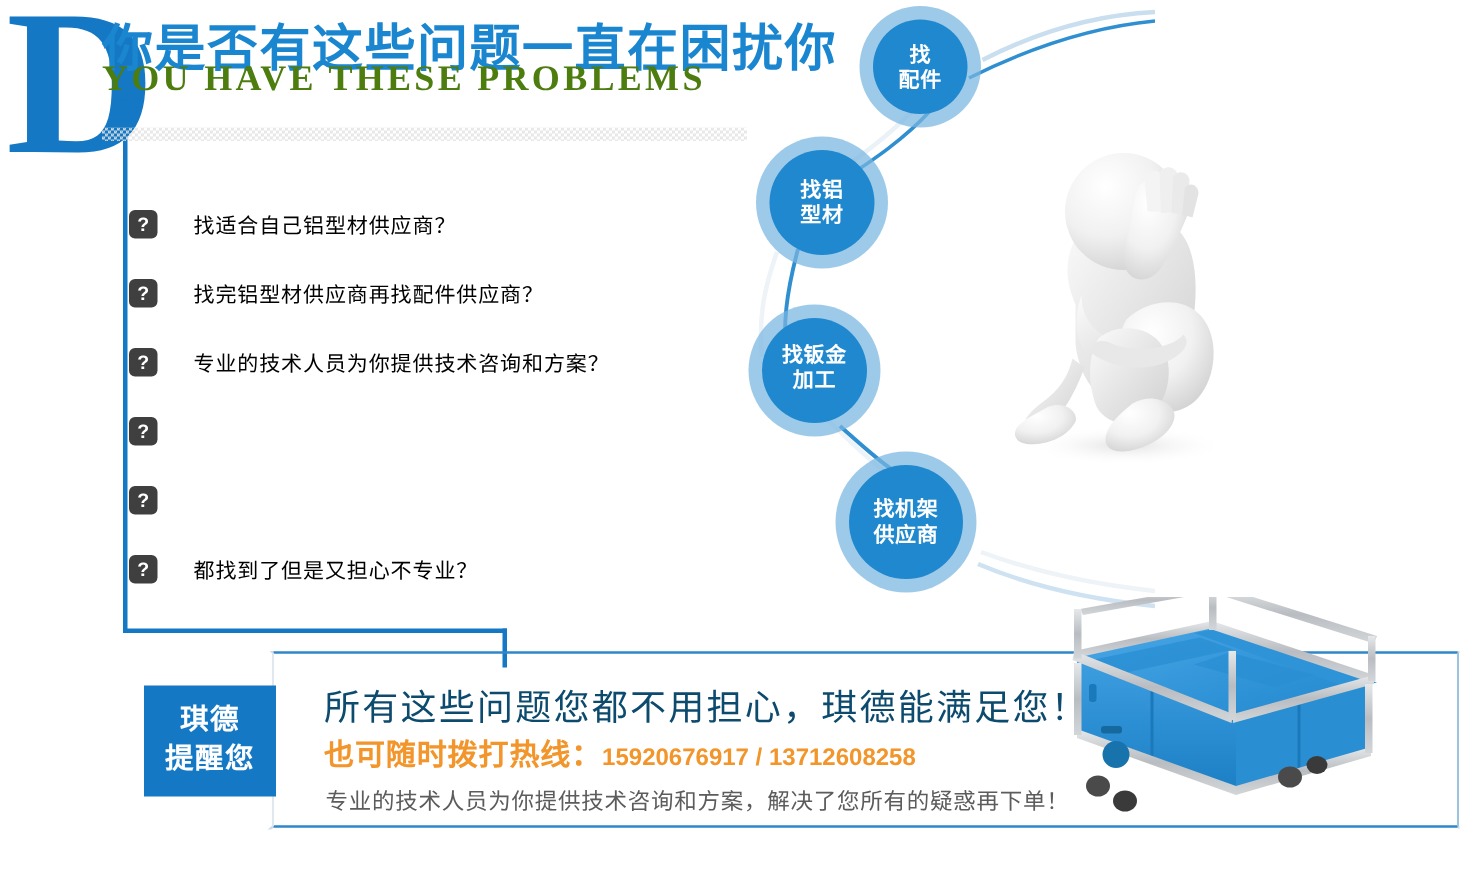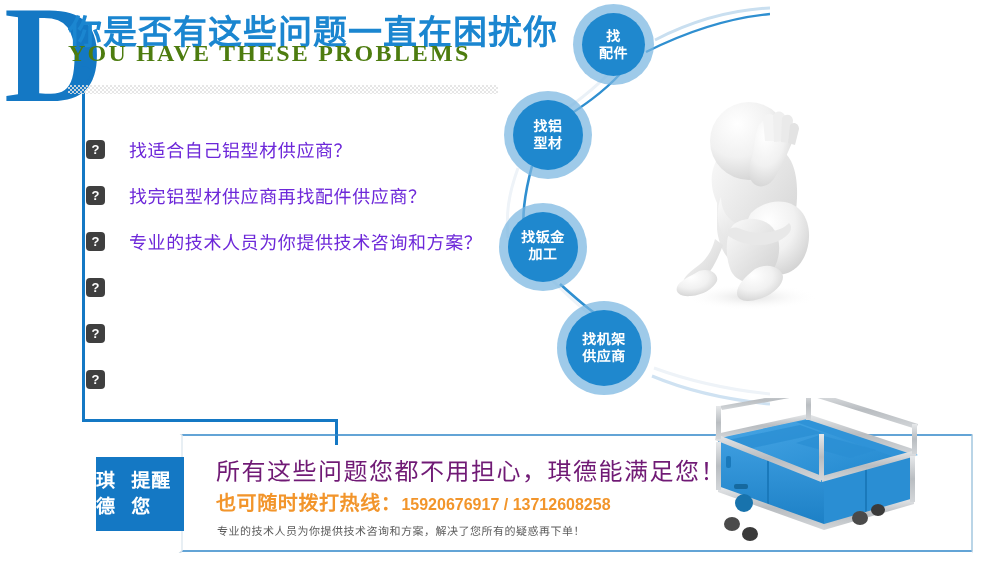--- a/index.html
+++ b/index.html
@@ -131,22 +131,22 @@
     color: #ffffff;
     font-size: 13px;
     font-weight: 700;
     display: flex;
     align-items: center;
     justify-content: center;
     flex: 0 0 auto;
   }
   .qtext {
     margin-left: 24px;
-    font-size: 18px;
-    color: #6d28d9;
+    font-size: 14px;
+    color: #000000;
     letter-spacing: .6px;
     white-space: nowrap;
   }
 
   
   .flow-svg {
     position: absolute;
     left: 440px;
     top: 0;
     width: 330px;
@@ -198,35 +198,35 @@
   }
   .banner-logo {
     position: absolute;
     left: 18px;
     top: 23px;
     width: 88px;
     height: 74px;
     background: #1478c4;
     color: #ffffff;
     display: flex;
-    flex-direction: row;
+    flex-direction: column;
     align-items: center;
     justify-content: center;
     font-size: 19px;
     font-weight: 700;
     line-height: 1.35;
     letter-spacing: 1px;
   }
   .banner-line1 {
     position: absolute;
     left: 138px;
     top: 18px;
     font-size: 24px;
     font-weight: 400;
-    color: #701a75;
+    color: #0c4a6e;
     letter-spacing: 1.5px;
     white-space: nowrap;
   }
   .banner-line2 {
     position: absolute;
     left: 138px;
     top: 53px;
     font-size: 20px;
     font-weight: 700;
     color: #f2952b;
@@ -235,21 +235,21 @@
   }
   .banner-line2 .phone {
     font-size: 16px;
     font-weight: 700;
     letter-spacing: 0;
   }
   .banner-line3 {
     position: absolute;
     left: 139px;
     top: 88px;
-    font-size: 11px;
+    font-size: 15px;
     color: #5c5c5c;
     letter-spacing: .5px;
     white-space: nowrap;
   }
   .product-wrap {
     position: absolute;
     left: 622px;
     top: -36px;
     width: 262px;
     height: 150px;
@@ -284,20 +284,21 @@
       <span class="qtext">专业的技术人员为你提供技术咨询和方案？</span>
     </div>
     <div class="qrow">
       <span class="qmark">?</span>
     </div>
     <div class="qrow">
       <span class="qmark">?</span>
     </div>
     <div class="qrow">
       <span class="qmark">?</span>
+      <span class="qtext">都找到了但是又担心不专业？</span>
     </div>
   </div>
 
   <svg class="flow-svg" viewBox="0 0 330 410">
     <path d="M330 8 C 290 10, 250 22, 215 40" fill="none" stroke="#c9dff0" stroke-width="3"></path>
     <path d="M330 14 C 288 18, 246 32, 206 52" fill="none" stroke="#2f8fd0" stroke-width="2.4"></path>
     <path d="M172 70 C 152 92, 128 108, 108 122" fill="none" stroke="#eaf1f7" stroke-width="3"></path>
     <path d="M180 74 C 158 98, 130 114, 110 128" fill="none" stroke="#2f8fd0" stroke-width="2.4"></path>
     <path d="M78 168 C 68 196, 66 214, 68 238" fill="none" stroke="#eef3f8" stroke-width="3"></path>
     <path d="M92 166 C 84 196, 82 216, 84 240" fill="none" stroke="#2f8fd0" stroke-width="2.6"></path>

